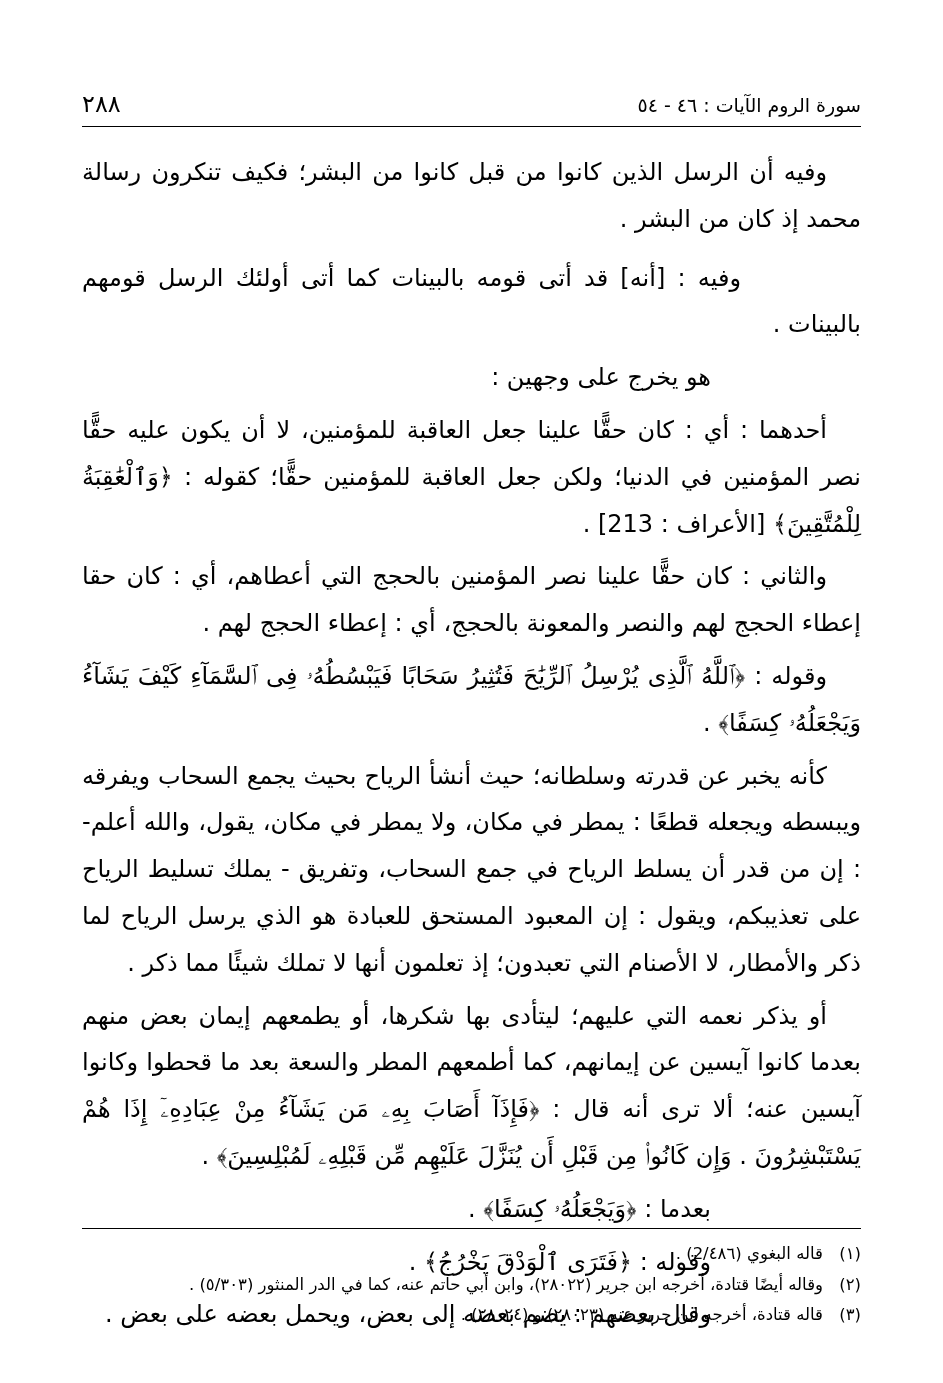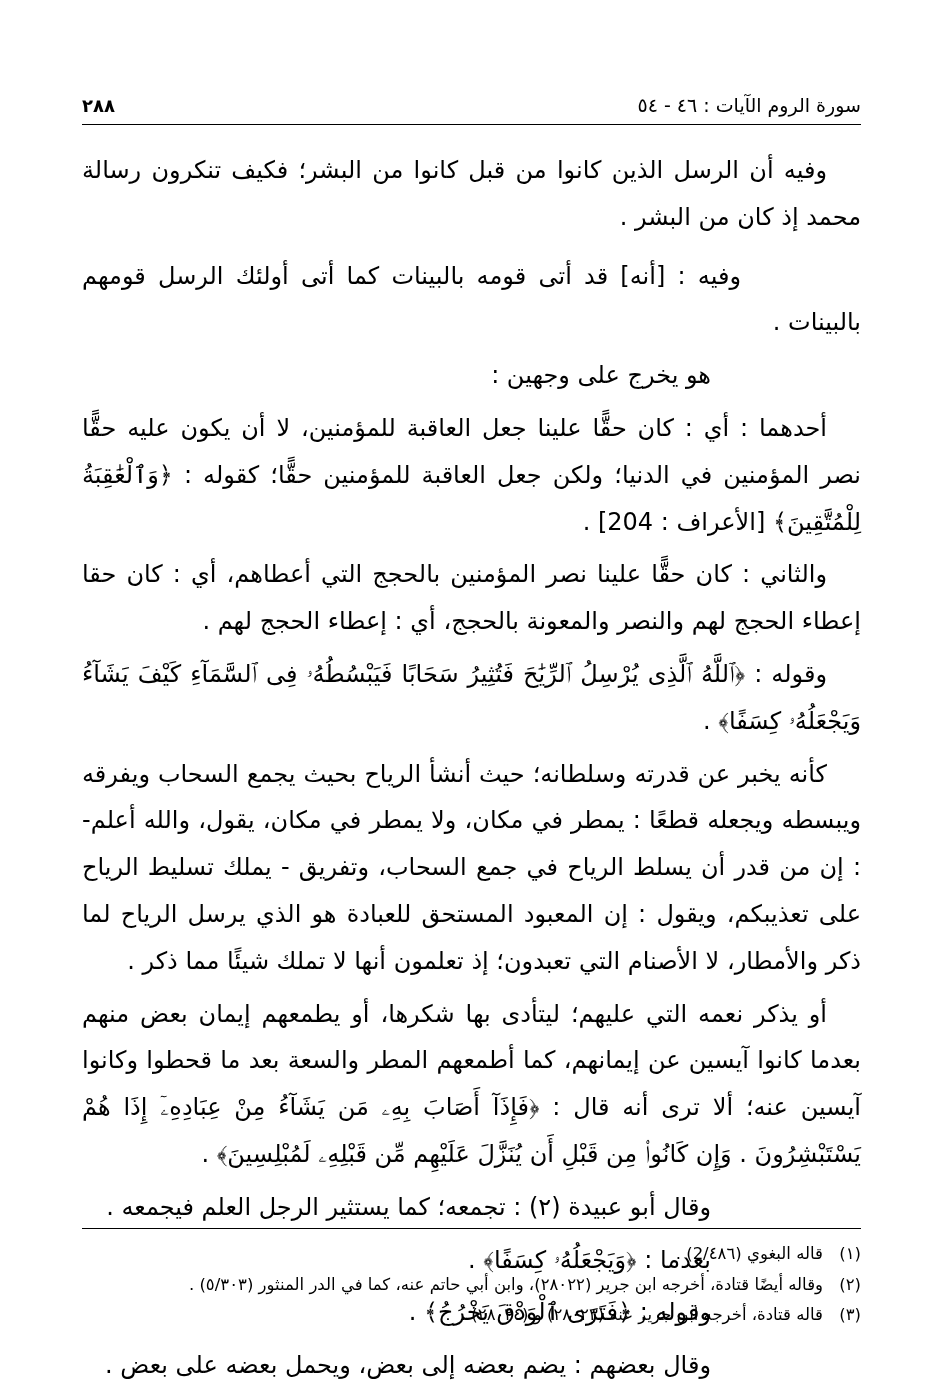--- a/index.html
+++ b/index.html
@@ -33,23 +33,22 @@
     font-size: 19px;
     margin-bottom: 4px;
     padding-bottom: 4px;
   }
   .header-title {
     font-size: 19px;
     letter-spacing: 0.4px;
     margin-top: 36px;
   }
   .header-page-number {
-    font-size: 18px;
+    font-size: 24px;
     letter-spacing: 1px;
-    font-weight: bold;
   }
   .header-rule {
     border: none;
     border-top: 1px solid #000;
     margin: 0 0 22px 0;
     height: 0;
   }
   
   .body-text {
     font-size: 24px;
@@ -107,26 +106,25 @@
   <div class="header">
     <span class="header-title">سورة الروم الآيات : ٤٦ - ٥٤</span>
     <span class="header-page-number">٢٨٨</span>
   </div>
   <hr class="header-rule">
 
   <div class="body-text">
     <p class="para indent">وفيه أن الرسل الذين كانوا من قبل كانوا من البشر؛ فكيف تنكرون رسالة محمد إذ كان من البشر .</p>
     <p class="para center-ish">وفيه : [أنه] قد أتى قومه بالبينات كما أتى أولئك الرسل قومهم بالبينات .</p>
     <p class="para qcenter">هو يخرج على وجهين :</p>
-    <p class="para indent">أحدهما : أي : كان حقًّا علينا جعل العاقبة للمؤمنين، لا أن يكون عليه حقًّا نصر المؤمنين في الدنيا؛ ولكن جعل العاقبة للمؤمنين حقًّا؛ كقوله : ﴿وَٱلْعَٰقِبَةُ لِلْمُتَّقِينَ﴾ [الأعراف : 204] .</p>
+    <p class="para indent">أحدهما : أي : كان حقًّا علينا جعل العاقبة للمؤمنين، لا أن يكون عليه حقًّا نصر المؤمنين في الدنيا؛ ولكن جعل العاقبة للمؤمنين حقًّا؛ كقوله : ﴿وَٱلْعَٰقِبَةُ لِلْمُتَّقِينَ﴾ [الأعراف : 213] .</p>
     <p class="para indent">والثاني : كان حقًّا علينا نصر المؤمنين بالحجج التي أعطاهم، أي : كان حقا إعطاء الحجج لهم والنصر والمعونة بالحجج، أي : إعطاء الحجج لهم .</p>
     <p class="para indent">وقوله : ﴿ٱللَّهُ ٱلَّذِى يُرْسِلُ ٱلرِّيَٰحَ فَتُثِيرُ سَحَابًا فَيَبْسُطُهُۥ فِى ٱلسَّمَآءِ كَيْفَ يَشَآءُ وَيَجْعَلُهُۥ كِسَفًا﴾ .</p>
     <p class="para indent">كأنه يخبر عن قدرته وسلطانه؛ حيث أنشأ الرياح بحيث يجمع السحاب ويفرقه ويبسطه ويجعله قطعًا : يمطر في مكان، ولا يمطر في مكان، يقول، والله أعلم- : إن من قدر أن يسلط الرياح في جمع السحاب، وتفريق - يملك تسليط الرياح على تعذيبكم، ويقول : إن المعبود المستحق للعبادة هو الذي يرسل الرياح لما ذكر والأمطار، لا الأصنام التي تعبدون؛ إذ تعلمون أنها لا تملك شيئًا مما ذكر .</p>
     <p class="para indent">أو يذكر نعمه التي عليهم؛ ليتأدى بها شكرها، أو يطمعهم إيمان بعض منهم بعدما كانوا آيسين عن إيمانهم، كما أطمعهم المطر والسعة بعد ما قحطوا وكانوا آيسين عنه؛ ألا ترى أنه قال : ﴿فَإِذَآ أَصَابَ بِهِۦ مَن يَشَآءُ مِنْ عِبَادِهِۦٓ إِذَا هُمْ يَسْتَبْشِرُونَ . وَإِن كَانُوا۟ مِن قَبْلِ أَن يُنَزَّلَ عَلَيْهِم مِّن قَبْلِهِۦ لَمُبْلِسِينَ﴾ .</p>
-    <p class="para qcenter">وقال أبو عبيدة (٢) : تجمعه؛ كما يستثير الرجل العلم فيجمعه .</p>
     <p class="para qcenter">بعدما : ﴿وَيَجْعَلُهُۥ كِسَفًا﴾ .</p>
     <p class="para qcenter">وقوله : ﴿فَتَرَى ٱلْوَدْقَ يَخْرُجُ﴾ .</p>
     <p class="para qcenter">وقال بعضهم : يضم بعضه إلى بعض، ويحمل بعضه على بعض .</p>
   </div>
 
   <div class="footnotes">
     <hr class="footnote-rule">
     <div class="footnote">
       <span class="footnote-marker">(١)</span>
       <span class="footnote-text">قاله البغوي (2/٤٨٦) .</span>

